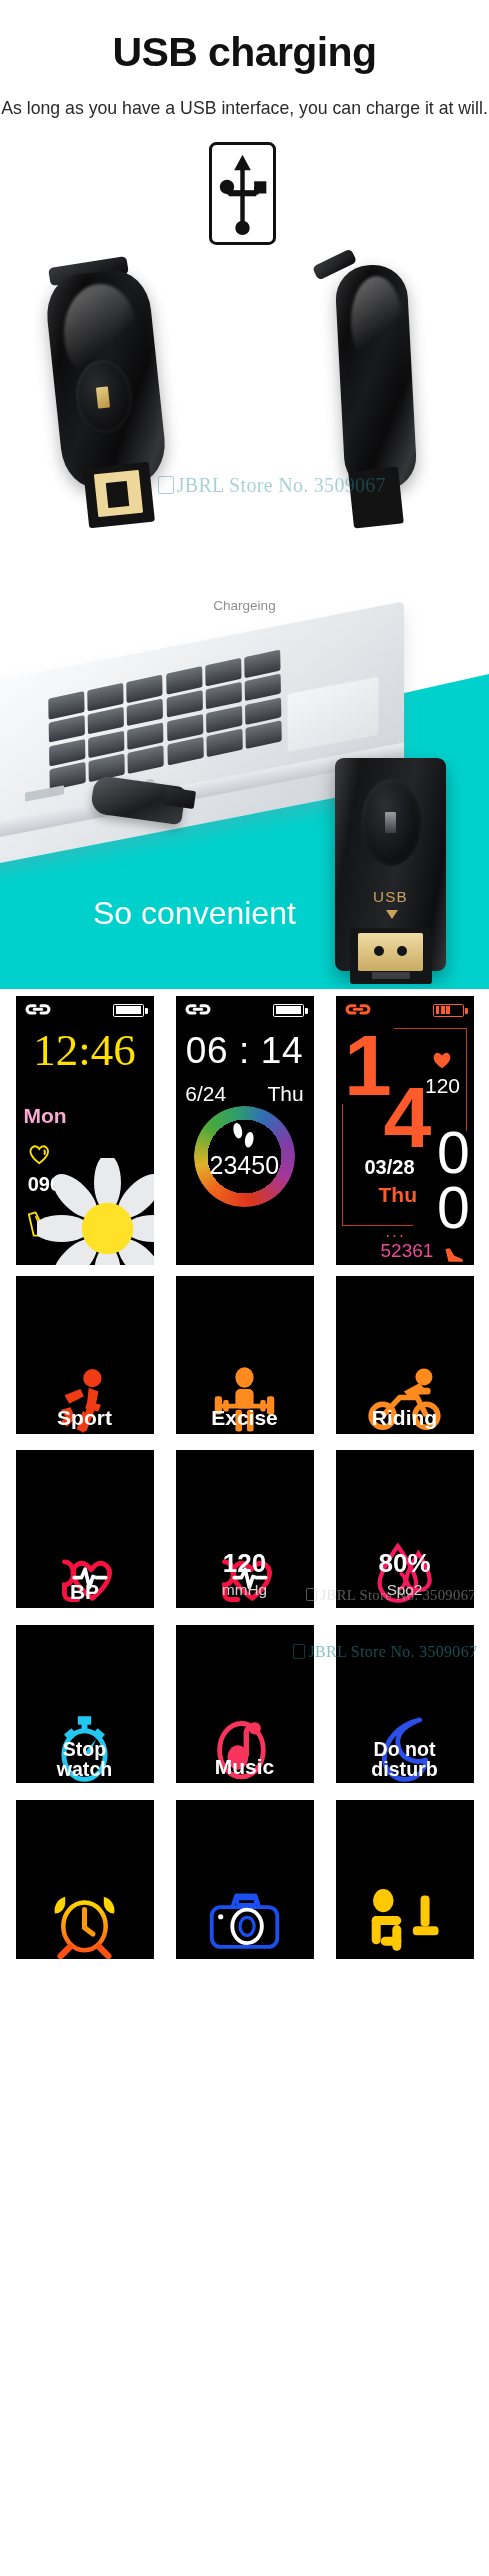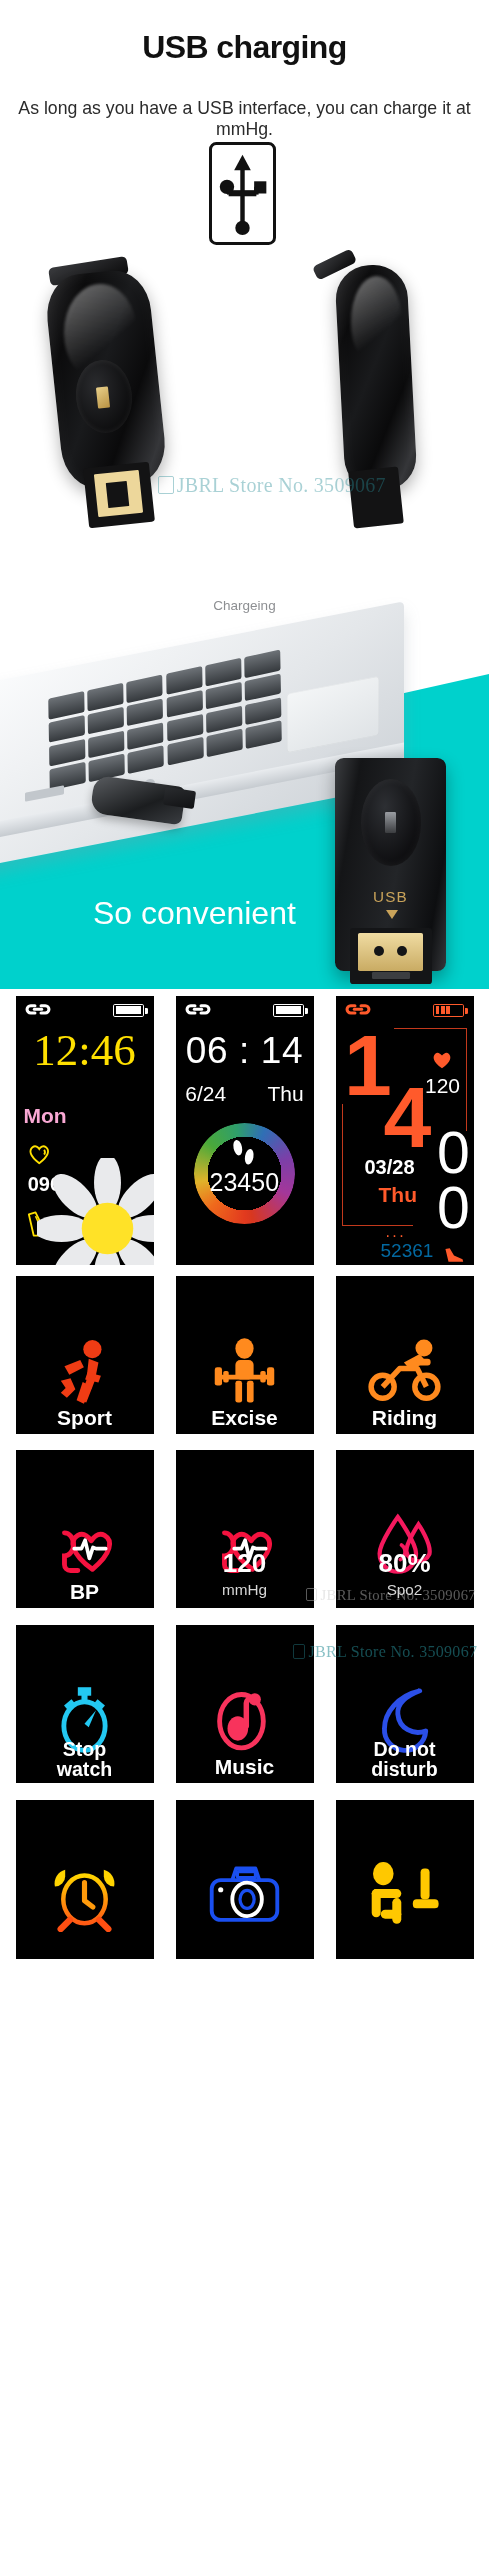--- a/index.html
+++ b/index.html
@@ -6,21 +6,21 @@
   html,body { background:#fff; }
   body {
     width:489px; height:2576px; position:relative; overflow:hidden;
     font-family:"Liberation Sans", sans-serif; color:#000;
   }
 
   
   #sec-usb { position:absolute; left:0; top:0; width:489px; height:561px; background:#fff; }
   .usb-title {
     position:absolute; left:0; top:29px; width:489px; text-align:center;
-    font-size:32px; font-weight:bold; letter-spacing:-0.6px; color:#111;
+    font-size:41px; font-weight:bold; letter-spacing:-0.6px; color:#111;
   }
   .usb-sub {
     position:absolute; left:0; top:98px; width:489px; text-align:center;
     font-size:17.7px; color:#2b2b2b; font-weight:400;
   }
   .usb-badge {
     position:absolute; left:209px; top:142px; width:67px; height:103px;
     border:3.1px solid #111; border-radius:7.3px; background:#fff;
   }
   .usb-glyph { position:absolute; left:0; top:0; width:100%; height:100%; }
@@ -188,21 +188,21 @@
   .f1 .heart-ic { position:absolute; left:11px; top:147px; width:24.5px; height:22px; }
   .f1 .shoe-ic  { position:absolute; left:9.8px; top:214px; width:32px; height:28px; }
   .daisy { position:absolute; right:-24.5px; bottom:-34px; width:141px; height:141px; }
 
   
   .f2 { height:269px; }
   .f2 .time { position:absolute; left:0; top:34px; width:138px; text-align:center;
               font-size:37px; color:#fff; letter-spacing:0.6px; }
   .f2 .dt   { position:absolute; left:9.8px; top:86px; font-size:21px; color:#fff; }
   .f2 .dow  { position:absolute; right:9.8px; top:86px; font-size:21px; color:#fff; }
-  .ring-wrap { position:absolute; left:18.3px; top:127px; width:101px; height:101px; }
+  .ring-wrap { position:absolute; left:18.3px; top:110px; width:101px; height:101px; }
   .ring {
     position:absolute; inset:0; border-radius:50%;
     background:conic-gradient(from 180deg,
       #e23a1e 0deg, #ef6a1c 45deg, #e0b32a 80deg,
       #4aa93a 130deg, #2f9e6b 170deg, #2f6fb5 205deg,
       #7b3fa8 250deg, #a3379a 295deg, #d8371f 350deg, #e23a1e 360deg);
     -webkit-mask:radial-gradient(circle, transparent 37px, #000 37px);
             mask:radial-gradient(circle, transparent 37px, #000 37px);
   }
   .foot-ic { position:absolute; left:35px; top:14.7px; width:32px; height:29px; }
@@ -216,51 +216,51 @@
   .f3 .bigB { position:absolute; left:48px; top:78px; font-size:86px; color:#ff5a2b;
               font-weight:bold; line-height:1; }
   .f3 .zeroA { position:absolute; right:3.7px; top:128px; font-size:59px; color:#fff;
                font-weight:300; line-height:1; }
   .f3 .zeroB { position:absolute; right:3.7px; top:183px; font-size:59px; color:#fff;
                font-weight:300; line-height:1; }
   .f3 .hrnum { position:absolute; right:13.5px; top:78px; font-size:21px; color:#fff; }
   .f3 .hrt   { position:absolute; right:21px; top:54px; width:22px; height:19.6px; }
   .f3 .date  { position:absolute; left:29px; top:160px; font-size:20px; color:#fff; font-weight:bold; }
   .f3 .fri   { position:absolute; left:43px; top:187px; font-size:21px; color:#ff5a2b; font-weight:bold; }
-  .f3 .steps { position:absolute; left:45px; bottom:3.7px; font-size:19px; color:#0369a1; }
+  .f3 .steps { position:absolute; left:45px; bottom:3.7px; font-size:19px; color:#ec4899; }
   .f3 .shoe3 { position:absolute; right:8.6px; bottom:2.4px; width:22px; height:16px; }
   .f3 .br-tr { position:absolute; right:6.1px; top:32px; width:73px; height:103px;
                border-top:1.8px solid #c2391c; border-right:1.8px solid #c2391c; }
   .f3 .br-bl { position:absolute; left:6.1px; top:108px; width:71px; height:122px;
                border-bottom:1.8px solid #c2391c; border-left:1.8px solid #c2391c; }
   .f3 .dots  { position:absolute; left:50px; top:227px; font-size:16px; color:#ff5a2b; letter-spacing:2.4px; }
 
   
   .itile { height:141px; display:flex; flex-direction:column;
-           align-items:center; justify-content:center; padding-top:31px; }
+           align-items:center; justify-content:flex-end; padding-top:31px; }
   .itile .art { width:77px; height:68px; }
   .itile .lbl {
     position:absolute; left:0; right:0; bottom:6.1px; text-align:center;
     color:#fff; font-size:21px; font-weight:bold; line-height:1.02; padding:0 2.4px;
   }
   .itile .lbl.two { bottom:3.7px; font-size:19.6px; }
   .itile .val { position:absolute; left:0; right:0; bottom:29px; text-align:center;
                 color:#fff; font-size:26px; font-weight:bold; }
   .itile .unit { position:absolute; left:0; right:0; bottom:8.6px; text-align:center;
                  color:#d7d7d7; font-size:15.3px; }
   .itile.tall { height:158px; }
 </style>
 </head>
 <body>
 
 <section id="sec-usb">
 
   <div class="usb-title">USB charging</div>
 
-  <div class="usb-sub">As long as you have a USB interface, you can charge it at mmHg.</div>
+  <div class="usb-sub">As long as you have a USB interface, you can charge it at will.</div>
 
   <div class="usb-badge">
     <svg class="usb-glyph" viewBox="0 0 110 168">
       <g fill="#111">
         <rect x="51" y="30" width="8" height="112"></rect>
         <polygon points="55,14 70,42 40,42"></polygon>
         <circle cx="55" cy="146" r="13"></circle>
         <rect x="30" y="78" width="50" height="11"></rect>
         <circle cx="27" cy="72" r="13"></circle>
         <rect x="76" y="62" width="22" height="22"></rect>

